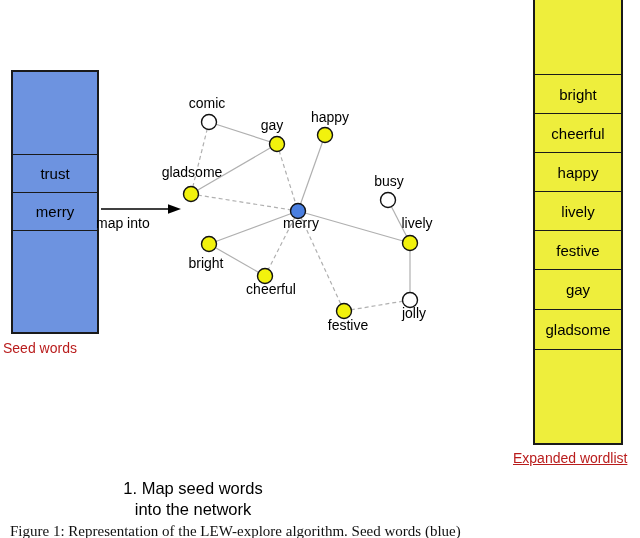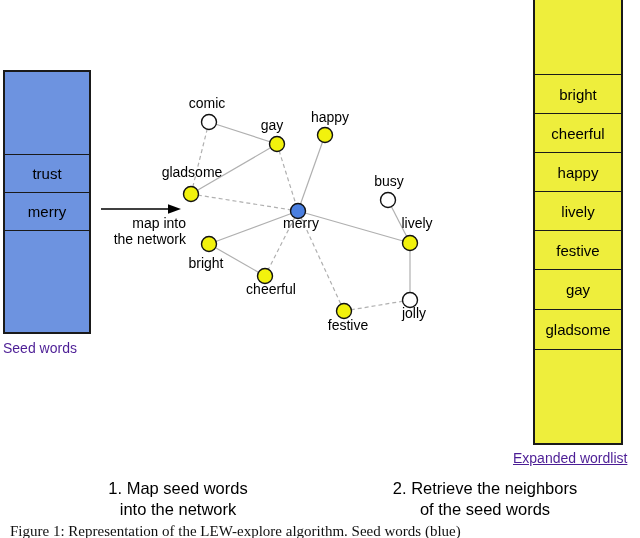--- a/index.html
+++ b/index.html
@@ -22,62 +22,62 @@
   .panel .cell{
     box-sizing:border-box;
     display:flex;align-items:center;justify-content:center;
     font-size:15px;
     line-height:1;
     color:#000;
   }
   .panel .cell.divided{border-top:1px solid #1a1a1a;}
 
   #seed-panel{
-    left:3px;top:70px;width:88px;height:264px;
+    left:11px;top:70px;width:88px;height:264px;
     background:#6d93e0;
   }
   #seed-panel .cell{background:#6d93e0;width:100%;}
 
   #expanded-panel{
     left:533px;top:-2px;width:90px;height:447px;
     background:#eeee3c;
   }
   #expanded-panel .cell{background:#eeee3c;width:100%;}
 
   .panel-caption{
     position:absolute;
     font-size:14px;
     white-space:nowrap;
-    color:#4c1d95;
+    color:#b91c1c;
   }
   #seed-caption{left:3px;top:340px;}
   #expanded-caption{left:513px;top:450px;text-decoration:underline;}
 
   
-  .arrow-group{position:absolute;text-align:right;}
+  .arrow-group{position:absolute;text-align:left;}
   .arrow-label{
     font-size:14px;line-height:1.12;white-space:nowrap;color:#000;
   }
   #arrow-map{left:96px;top:203px;width:90px;}
   #arrow-retrieve{left:449px;top:203px;width:88px;}
   .arrow-svg{display:block;margin:0 auto 1px auto;}
 
   
   #network{position:absolute;left:0;top:0;width:640px;height:538px;}
 
   
   .step-caption{
     position:absolute;
     text-align:center;
     font-size:16.5px;
     line-height:1.28;
     color:#000;
     white-space:pre-line;
   }
-  #step1{left:23px;top:478px;width:310px;}
+  #step1{left:38px;top:478px;width:310px;}
   #step2{left:330px;top:478px;width:310px;}
 
   #figure-caption{
     position:absolute;
     left:10px;top:523px;width:620px;
     font-family:"Liberation Serif", serif;
     font-size:15px;
     color:#111;
     white-space:nowrap;
     overflow:hidden;
@@ -147,24 +147,21 @@
     <div class="cell divided" style="height:94px"></div>
   </div>
   <div class="panel-caption" id="expanded-caption">Expanded wordlist</div>
 
   <div class="arrow-group" id="arrow-map">
     <svg class="arrow-svg" width="82" height="12" viewBox="0 0 82 12" xmlns="http://www.w3.org/2000/svg">
       <line x1="1" y1="6" x2="72" y2="6" stroke="#000" stroke-width="1.6"></line>
       <polygon points="81,6 68,1.2 68,10.8" fill="#000"></polygon>
     </svg>
     <div class="arrow-label">map into</div>
-    <div class="arrow-label">the network</div>
   </div>
 
 
   <div class="step-caption" id="step1">1. Map seed words
 into the network</div>
-  <div class="step-caption" id="step2">2. Retrieve the neighbors
-of the seed words</div>
 
   <div id="figure-caption">Figure 1: Representation of the LEW-explore algorithm. Seed words (blue)</div>
 
 </div>
 
 </body></html>

